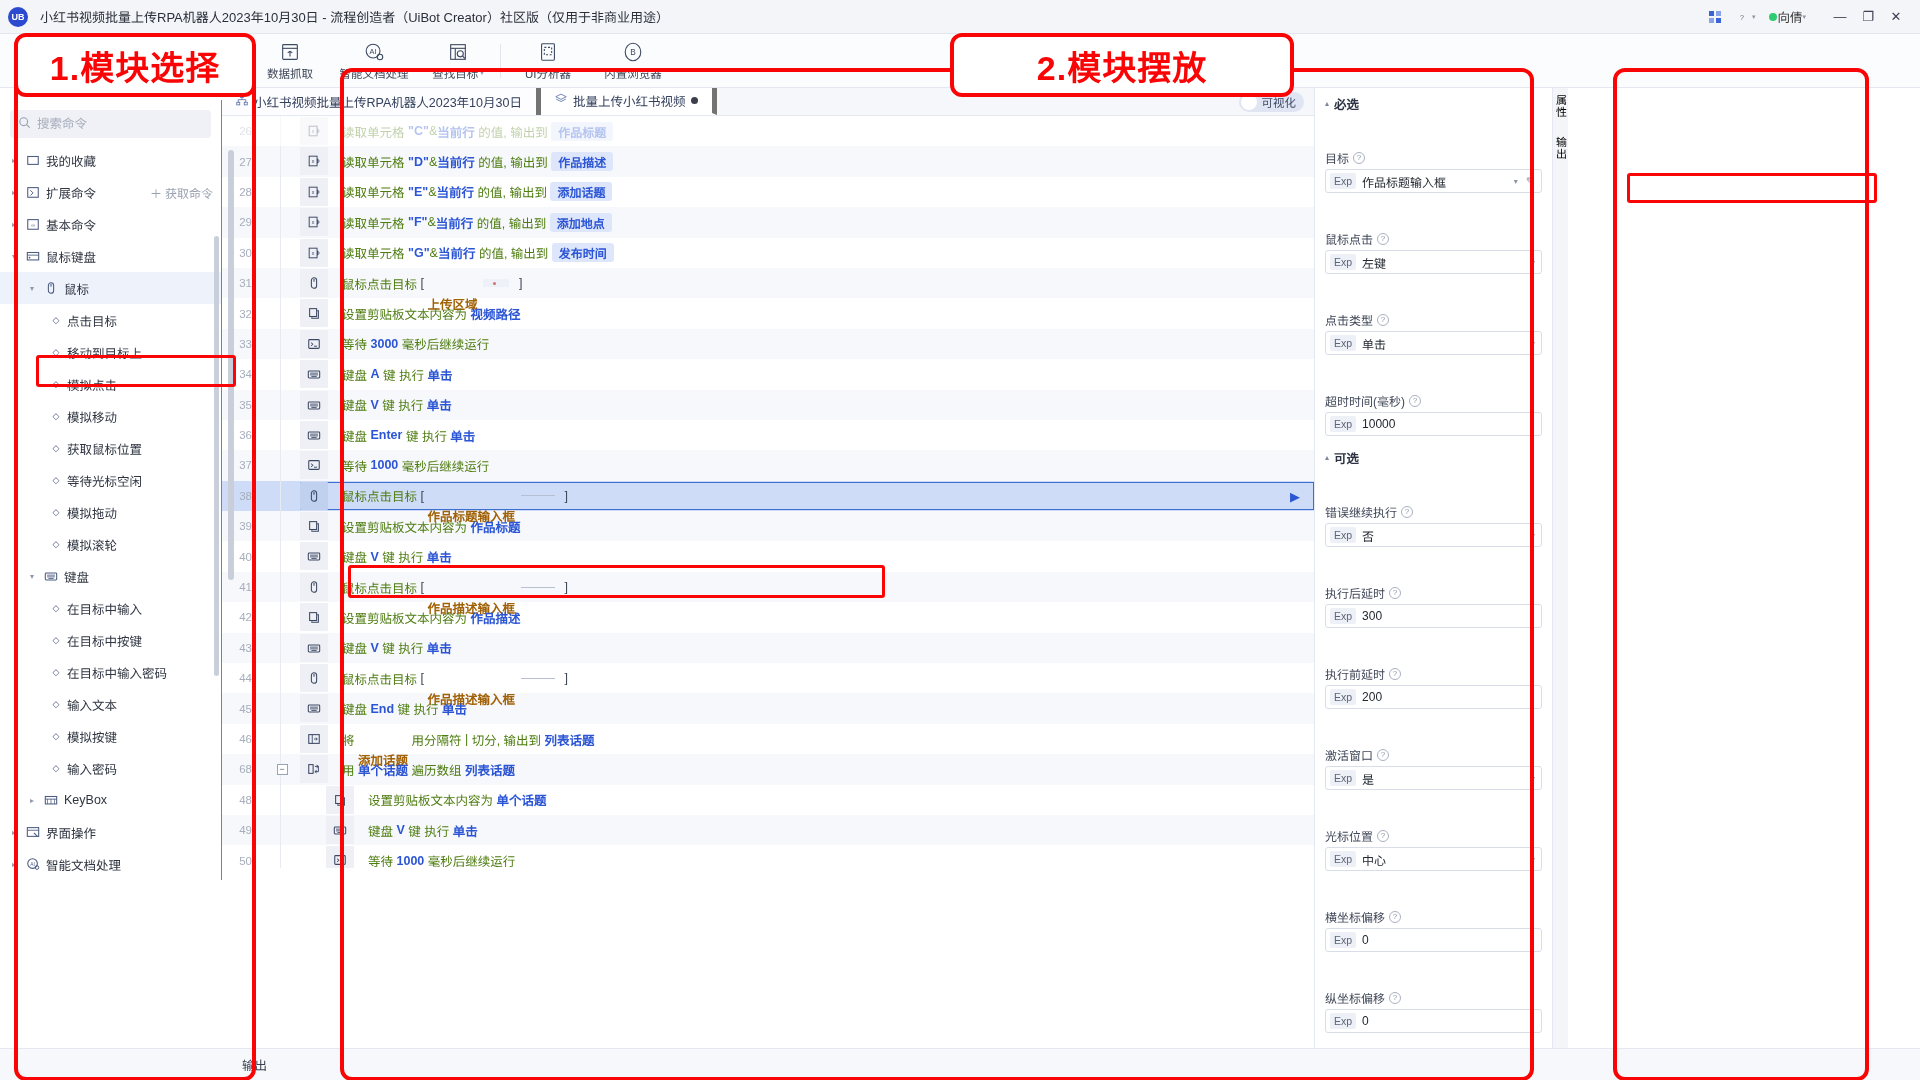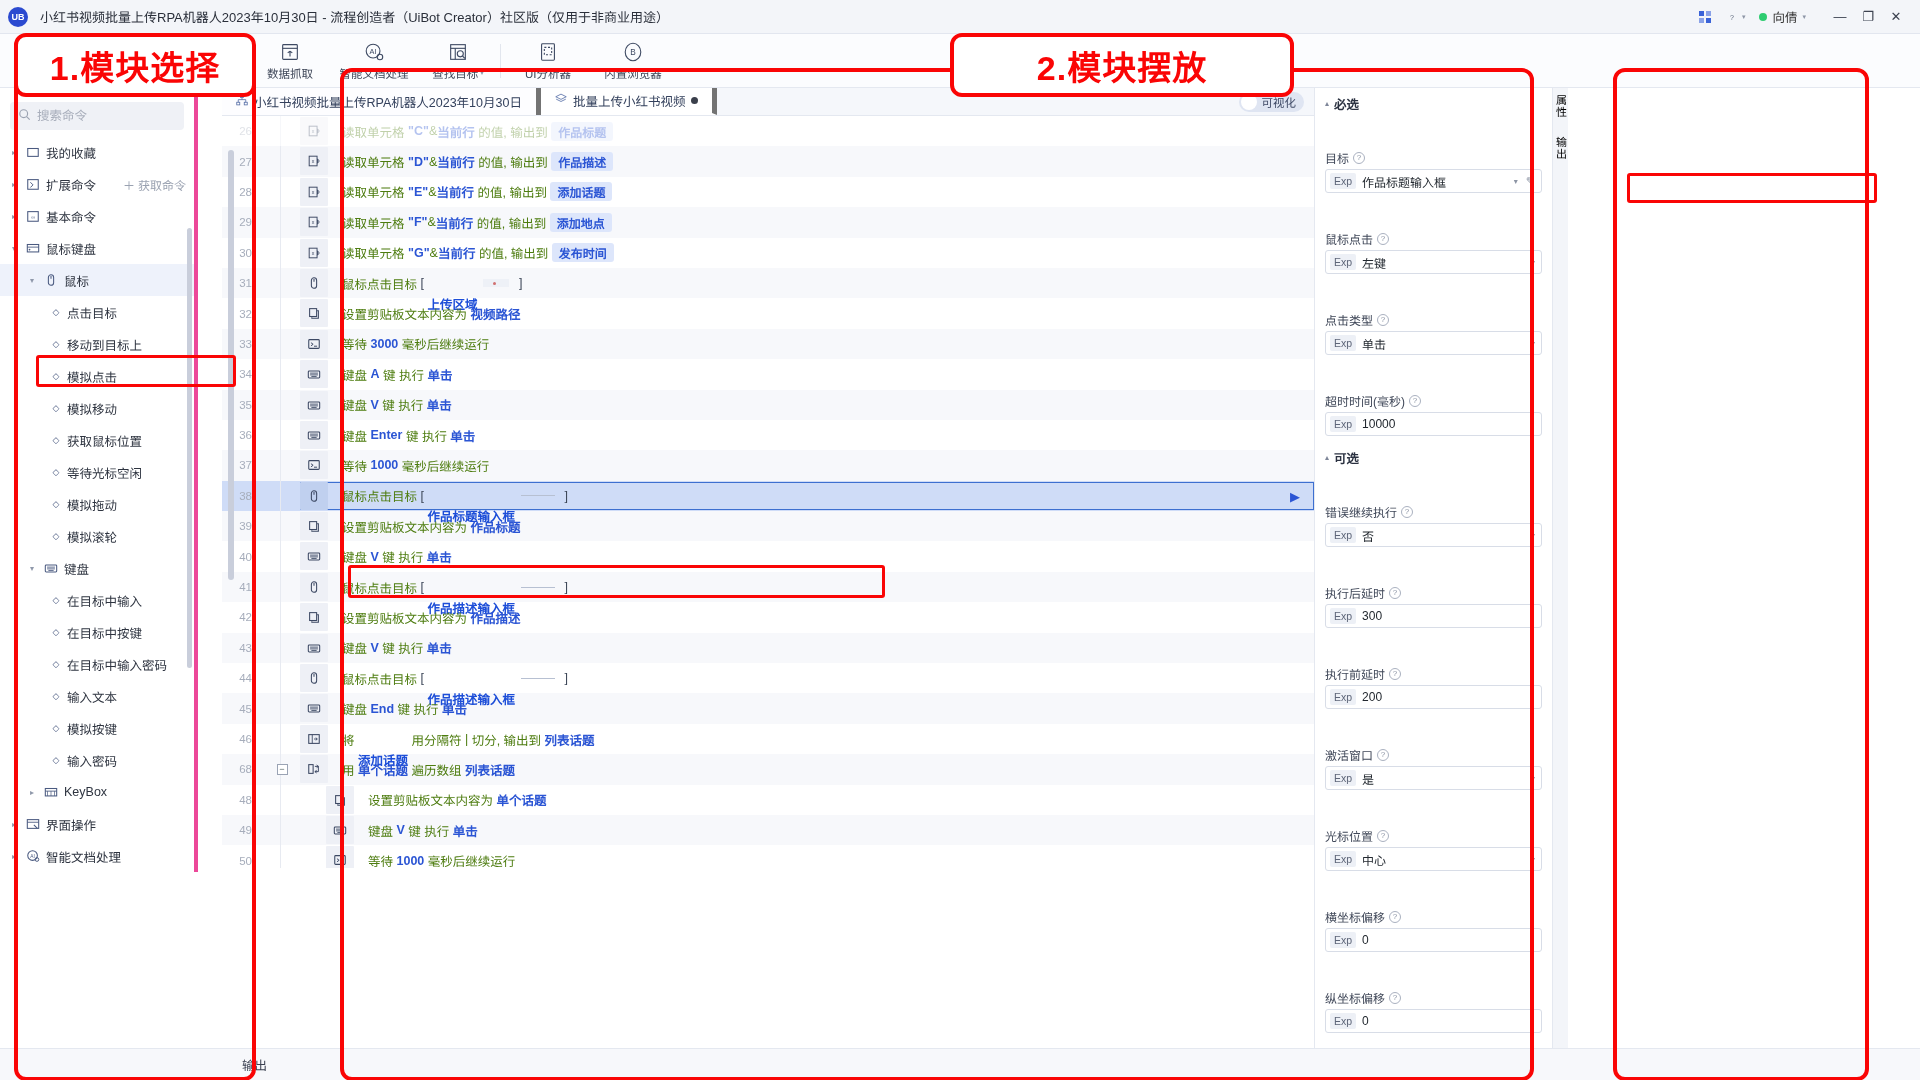--- a/index.html
+++ b/index.html
@@ -23,21 +23,21 @@
     background: #2b4ad0; color: #fff; font-size: 9px;
     display: flex; align-items: center; justify-content: center;
     margin-left: 8px; flex: none; font-weight: bold;
   }
   .tb-title { font-size: 13px; color: #2a2f3a; margin-left: 12px; white-space: nowrap; }
   .tb-right { margin-left: auto; display: flex; align-items: center; gap: 14px; padding-right: 10px; }
   .tb-ico { color: #4a5568; font-size: 13px; display: flex; align-items: center; gap: 3px; cursor: default; }
   .grid-ico { display: grid; grid-template-columns: 5px 5px; grid-template-rows: 5px 5px; gap: 2px; }
   .grid-ico i { background: #3a63d8; display: block; }
   .grid-ico i:nth-child(2), .grid-ico i:nth-child(3) { background: #8aa2e8; }
-  .tb-user { display: flex; align-items: center; gap: 5px; font-size: 12.5px; color: #333; }
+  .tb-user { display: flex; align-items: center; font-size: 12.5px; color: #333; }
   .dot-green { width: 8px; height: 8px; border-radius: 50%; background: #2ecc71; display:inline-block; }
   .win-btns { display: flex; gap: 0; margin-left: 6px; }
   .win-btns span { width: 28px; height: 30px; display: flex; align-items: center; justify-content: center;
     font-size: 13px; color: #3c4250; }
 
   
   .toolbar {
     position: absolute; left: 0; top: 34px; width: 1920px; height: 54px;
     background: #fbfcfe; border-bottom: 1px solid #e4e8f0;
     display: flex; align-items: center;
@@ -48,22 +48,22 @@
     width: 72px; height: 50px; display: flex; flex-direction: column;
     align-items: center; justify-content: center; gap: 2px; cursor: default;
   }
   .tool-btn .ti { height: 22px; display: flex; align-items: center; justify-content: center; color: #3e4a63; }
   .tool-btn .tl { font-size: 11.5px; color: #3d4557; white-space: nowrap; display: flex; align-items: center; gap: 2px; }
   .tool-btn.disabled .ti, .tool-btn.disabled .tl { color: #b8bfcc; }
   .caret { font-size: 7px; color: #8d95a6; }
 
   
   .pane-left {
-    position: absolute; left: 0; top: 92px; width: 198px; height: 780px;
-    background: #fff; border-right: 4px solid #ec4899; overflow: hidden;
+    position: absolute; left: 0; top: 100px; width: 222px; height: 780px;
+    background: #fff; border-right: 1px solid #ec4899; overflow: hidden;
   }
   .search-wrap { padding: 10px 10px 6px 10px; }
   .search-box {
     height: 28px; background: #eff1f6; border-radius: 4px;
     display: flex; align-items: center; padding: 0 8px; gap: 6px;
   }
   .search-box .sico { color: #9aa2b1; font-size: 12px; }
   .search-box input {
     border: none; outline: none; background: transparent;
     font-size: 12.5px; color: #333; width: 100%;
@@ -130,21 +130,21 @@
   .row.indent1 .cico { margin-left: 26px; }
   .row.selected { background: #cfdcf7; }
   .row.selected .cico { background: #c0d0ef; }
   .row .sel-box {
     position: absolute; left: 78px; right: 0; top: 1px; bottom: 1px;
     border: 1px solid #3d6fd0; background: #cfdcf7; z-index: 0;
   }
   .row .ctext, .row .cico, .row .num, .row .gutter { position: relative; z-index: 1; }
   .t-plain { color: #4d7c0f; }
   .t-blue { color: #2b55d4; font-weight: bold; }
-  .t-green { color: #1d4ed8; font-weight: bold; margin-top: 40px; }
+  .t-green { color: #a16207; font-weight: bold; margin-top: 40px; }
   .t-brack { color: #3d4758; }
   .chip {
     background: #dde6fb; color: #2b55d4; border-radius: 3px; padding: 1px 7px; font-size: 12px; font-weight: bold;
   }
   .tgt-line { display: inline-block; width: 34px; height: 1px; background: #b7c0d2; margin: 0 6px; vertical-align: middle; }
   .tgt-dot { display: inline-block; width: 26px; height: 8px; background: #eef1f7; margin: 0 6px; vertical-align: middle; position: relative;}
   .tgt-dot::after{content:"";position:absolute;left:10px;top:3px;width:3px;height:3px;background:#d07070;border-radius:50%;}
   .run-arrow { position: absolute; right: 14px; top: 50%; transform: translateY(-50%);
     color: #2b55d4; font-size: 13px; z-index: 3; }
 

